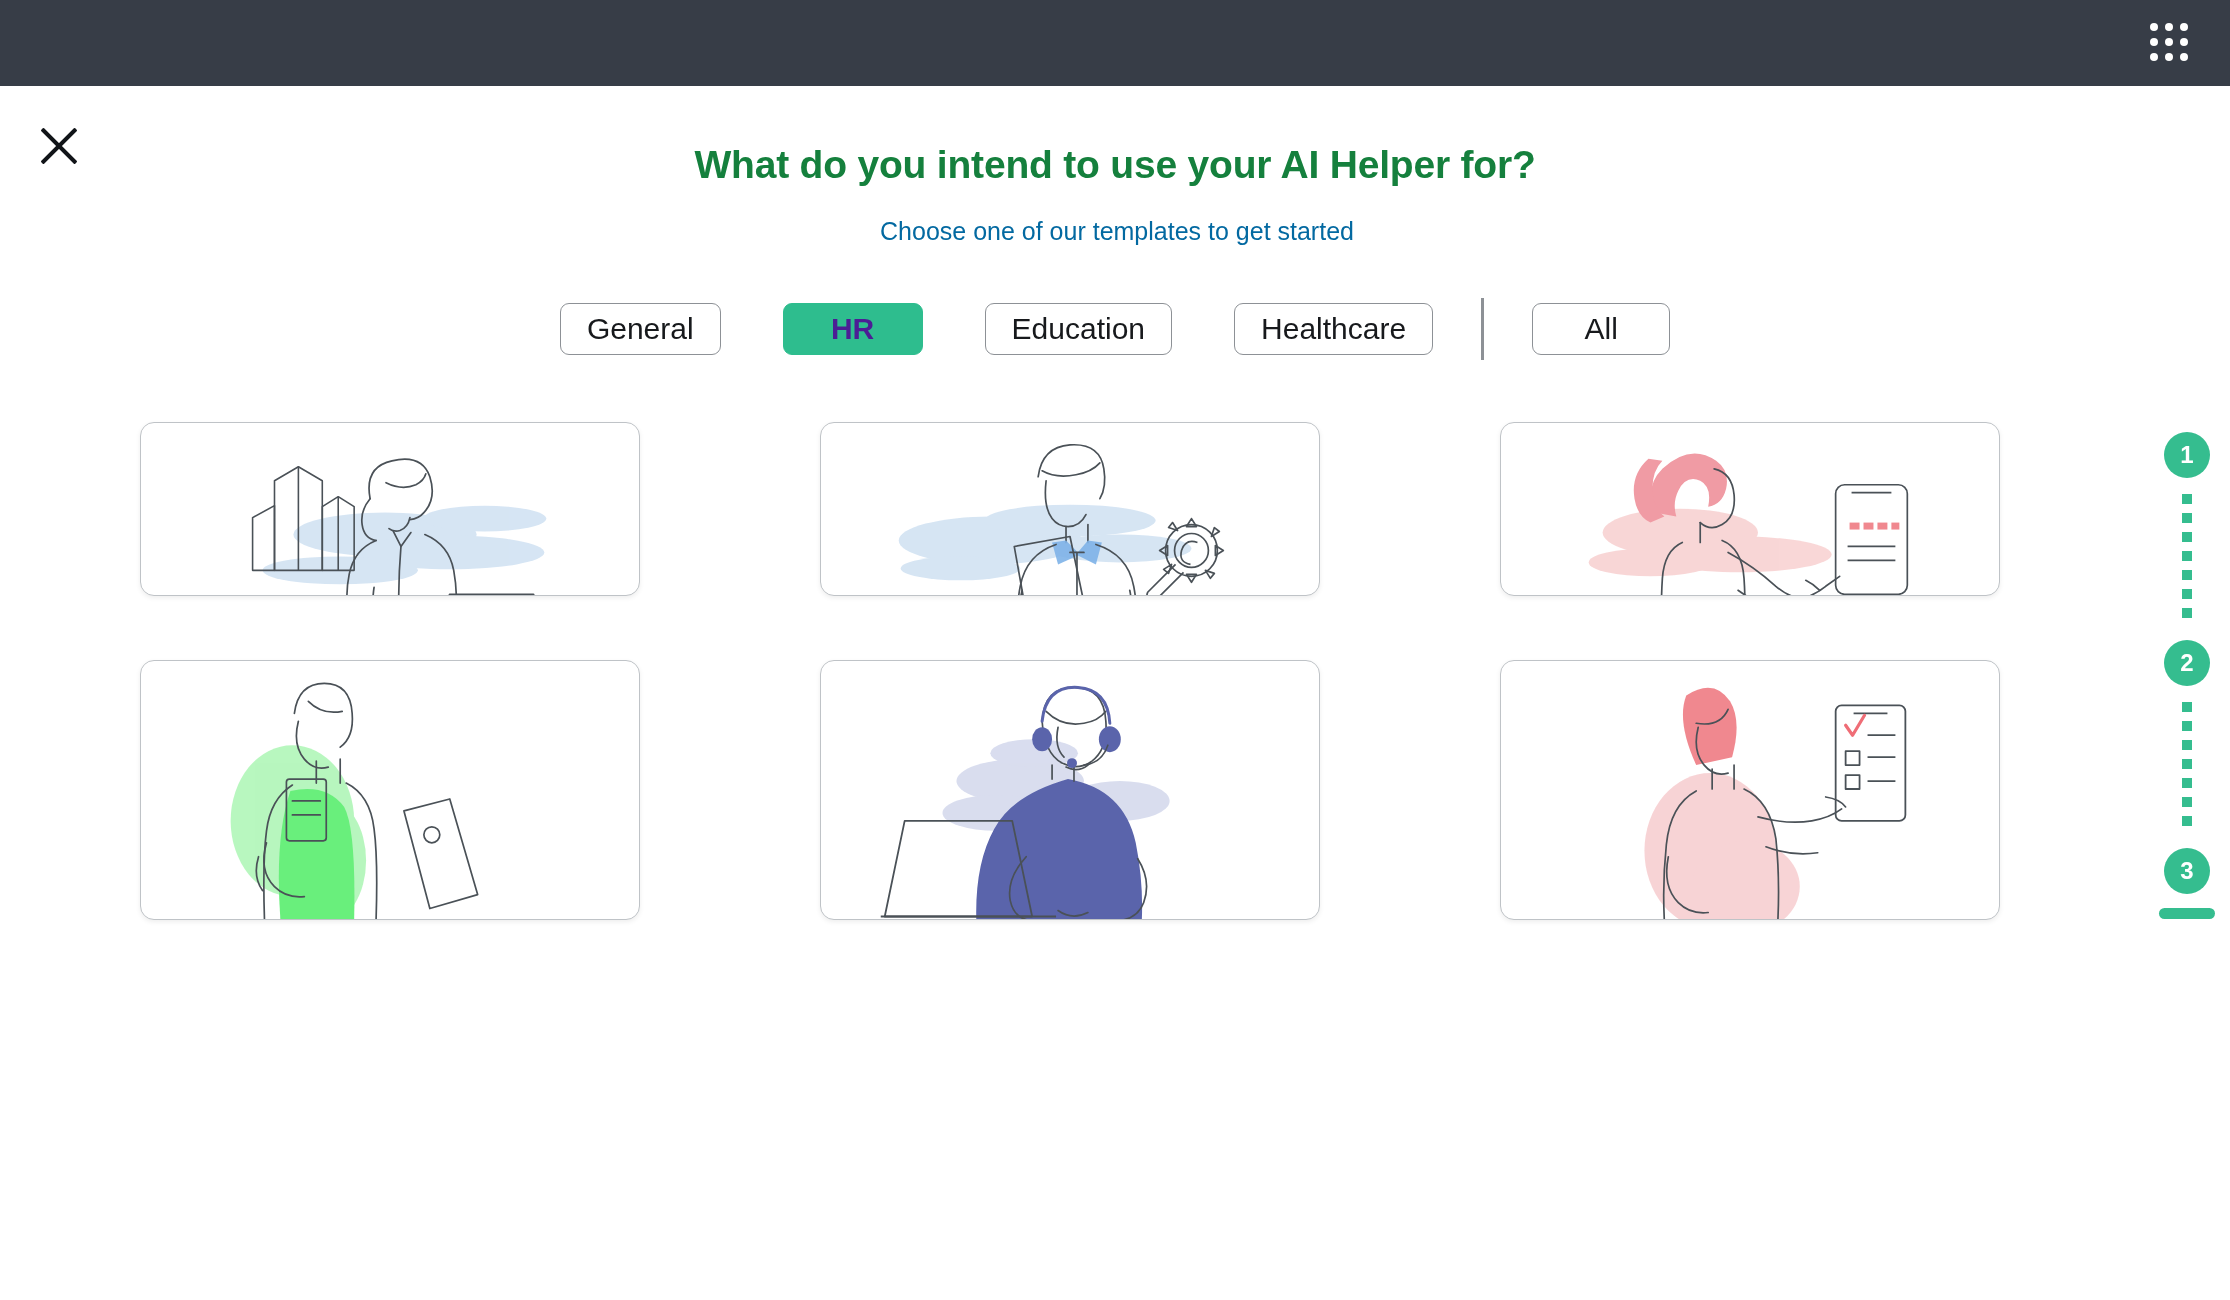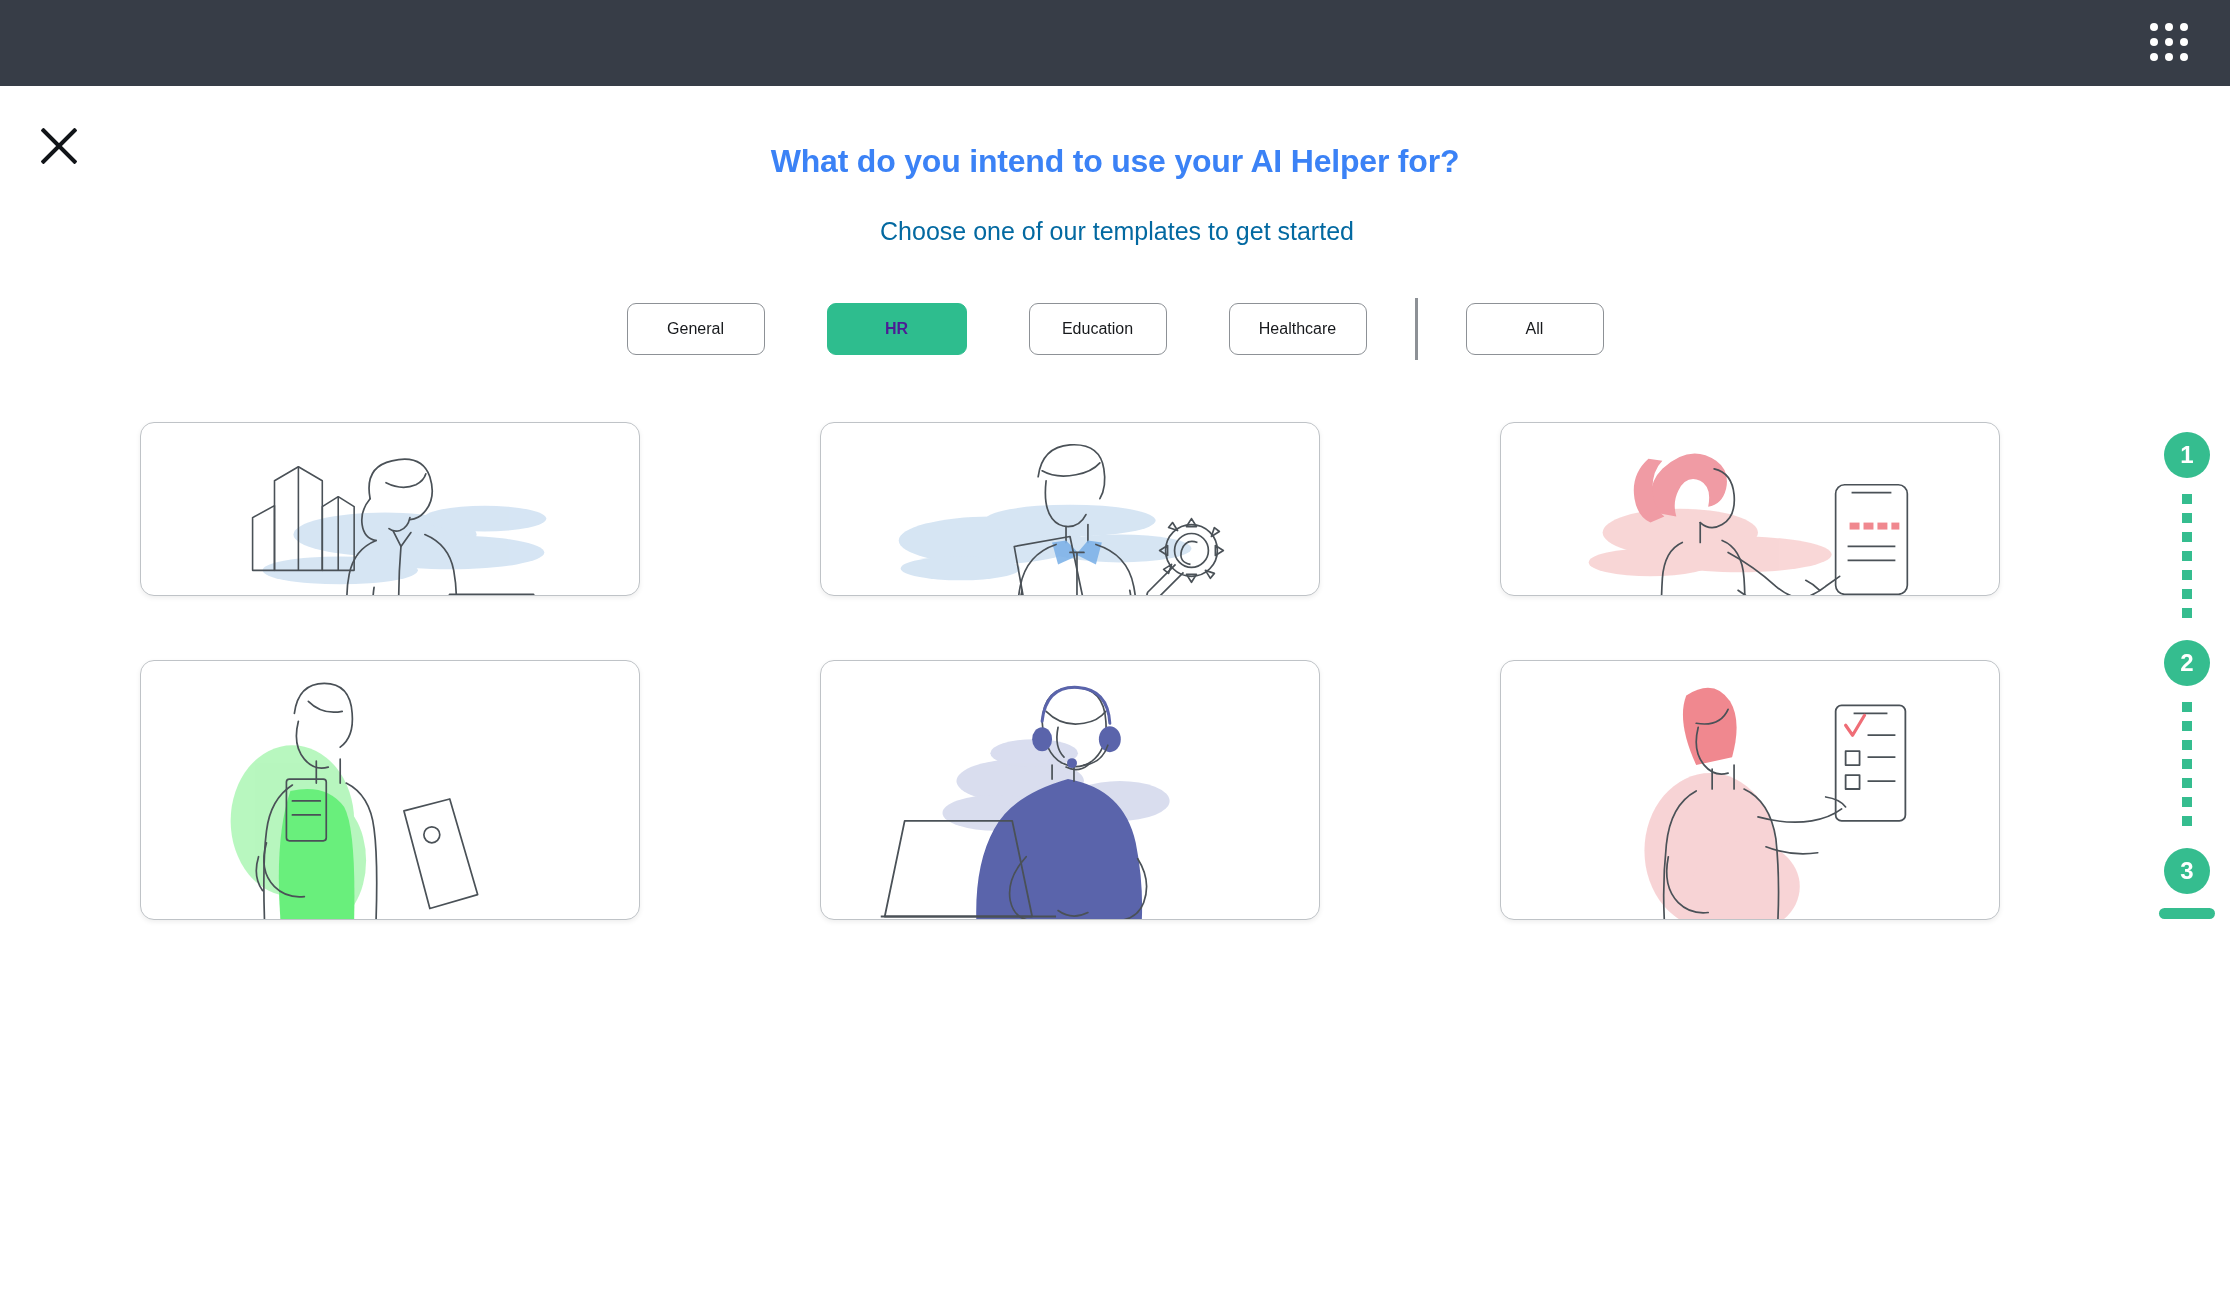--- a/index.html
+++ b/index.html
@@ -63,23 +63,23 @@
   }
   .close-btn::before { transform: rotate(45deg); }
   .close-btn::after  { transform: rotate(-45deg); }
 
   
   .page-title {
     position: absolute;
     top: 143px;
     left: 0; right: 0;
     text-align: center;
-    font-size: 32px;
+    font-size: 39px;
     font-weight: 600;
-    color: #3b82f6;
+    color: #15803d;
     letter-spacing: -0.2px;
   }
   .page-subtitle {
     position: absolute;
     top: 217px;
     left: 4px; right: 0;
     text-align: center;
     font-size: 25px;
     font-weight: 400;
     color: #0369a1;
@@ -96,21 +96,21 @@
     gap: 0;
   }
   .chip {
     height: 52px;
     min-width: 138px;
     padding: 12px 26px;
     border: 1.5px solid #8d9196;
     border-radius: 9px;
     background: #ffffff;
     color: #17191c;
-    font-size: 16px;
+    font-size: 30px;
     font-family: "Liberation Sans", sans-serif;
     display: flex;
     align-items: center;
     justify-content: center;
     cursor: pointer;
     white-space: nowrap;
   }
   .chip.active {
     background: #2ebd8e;
     border-color: #2ebd8e;

